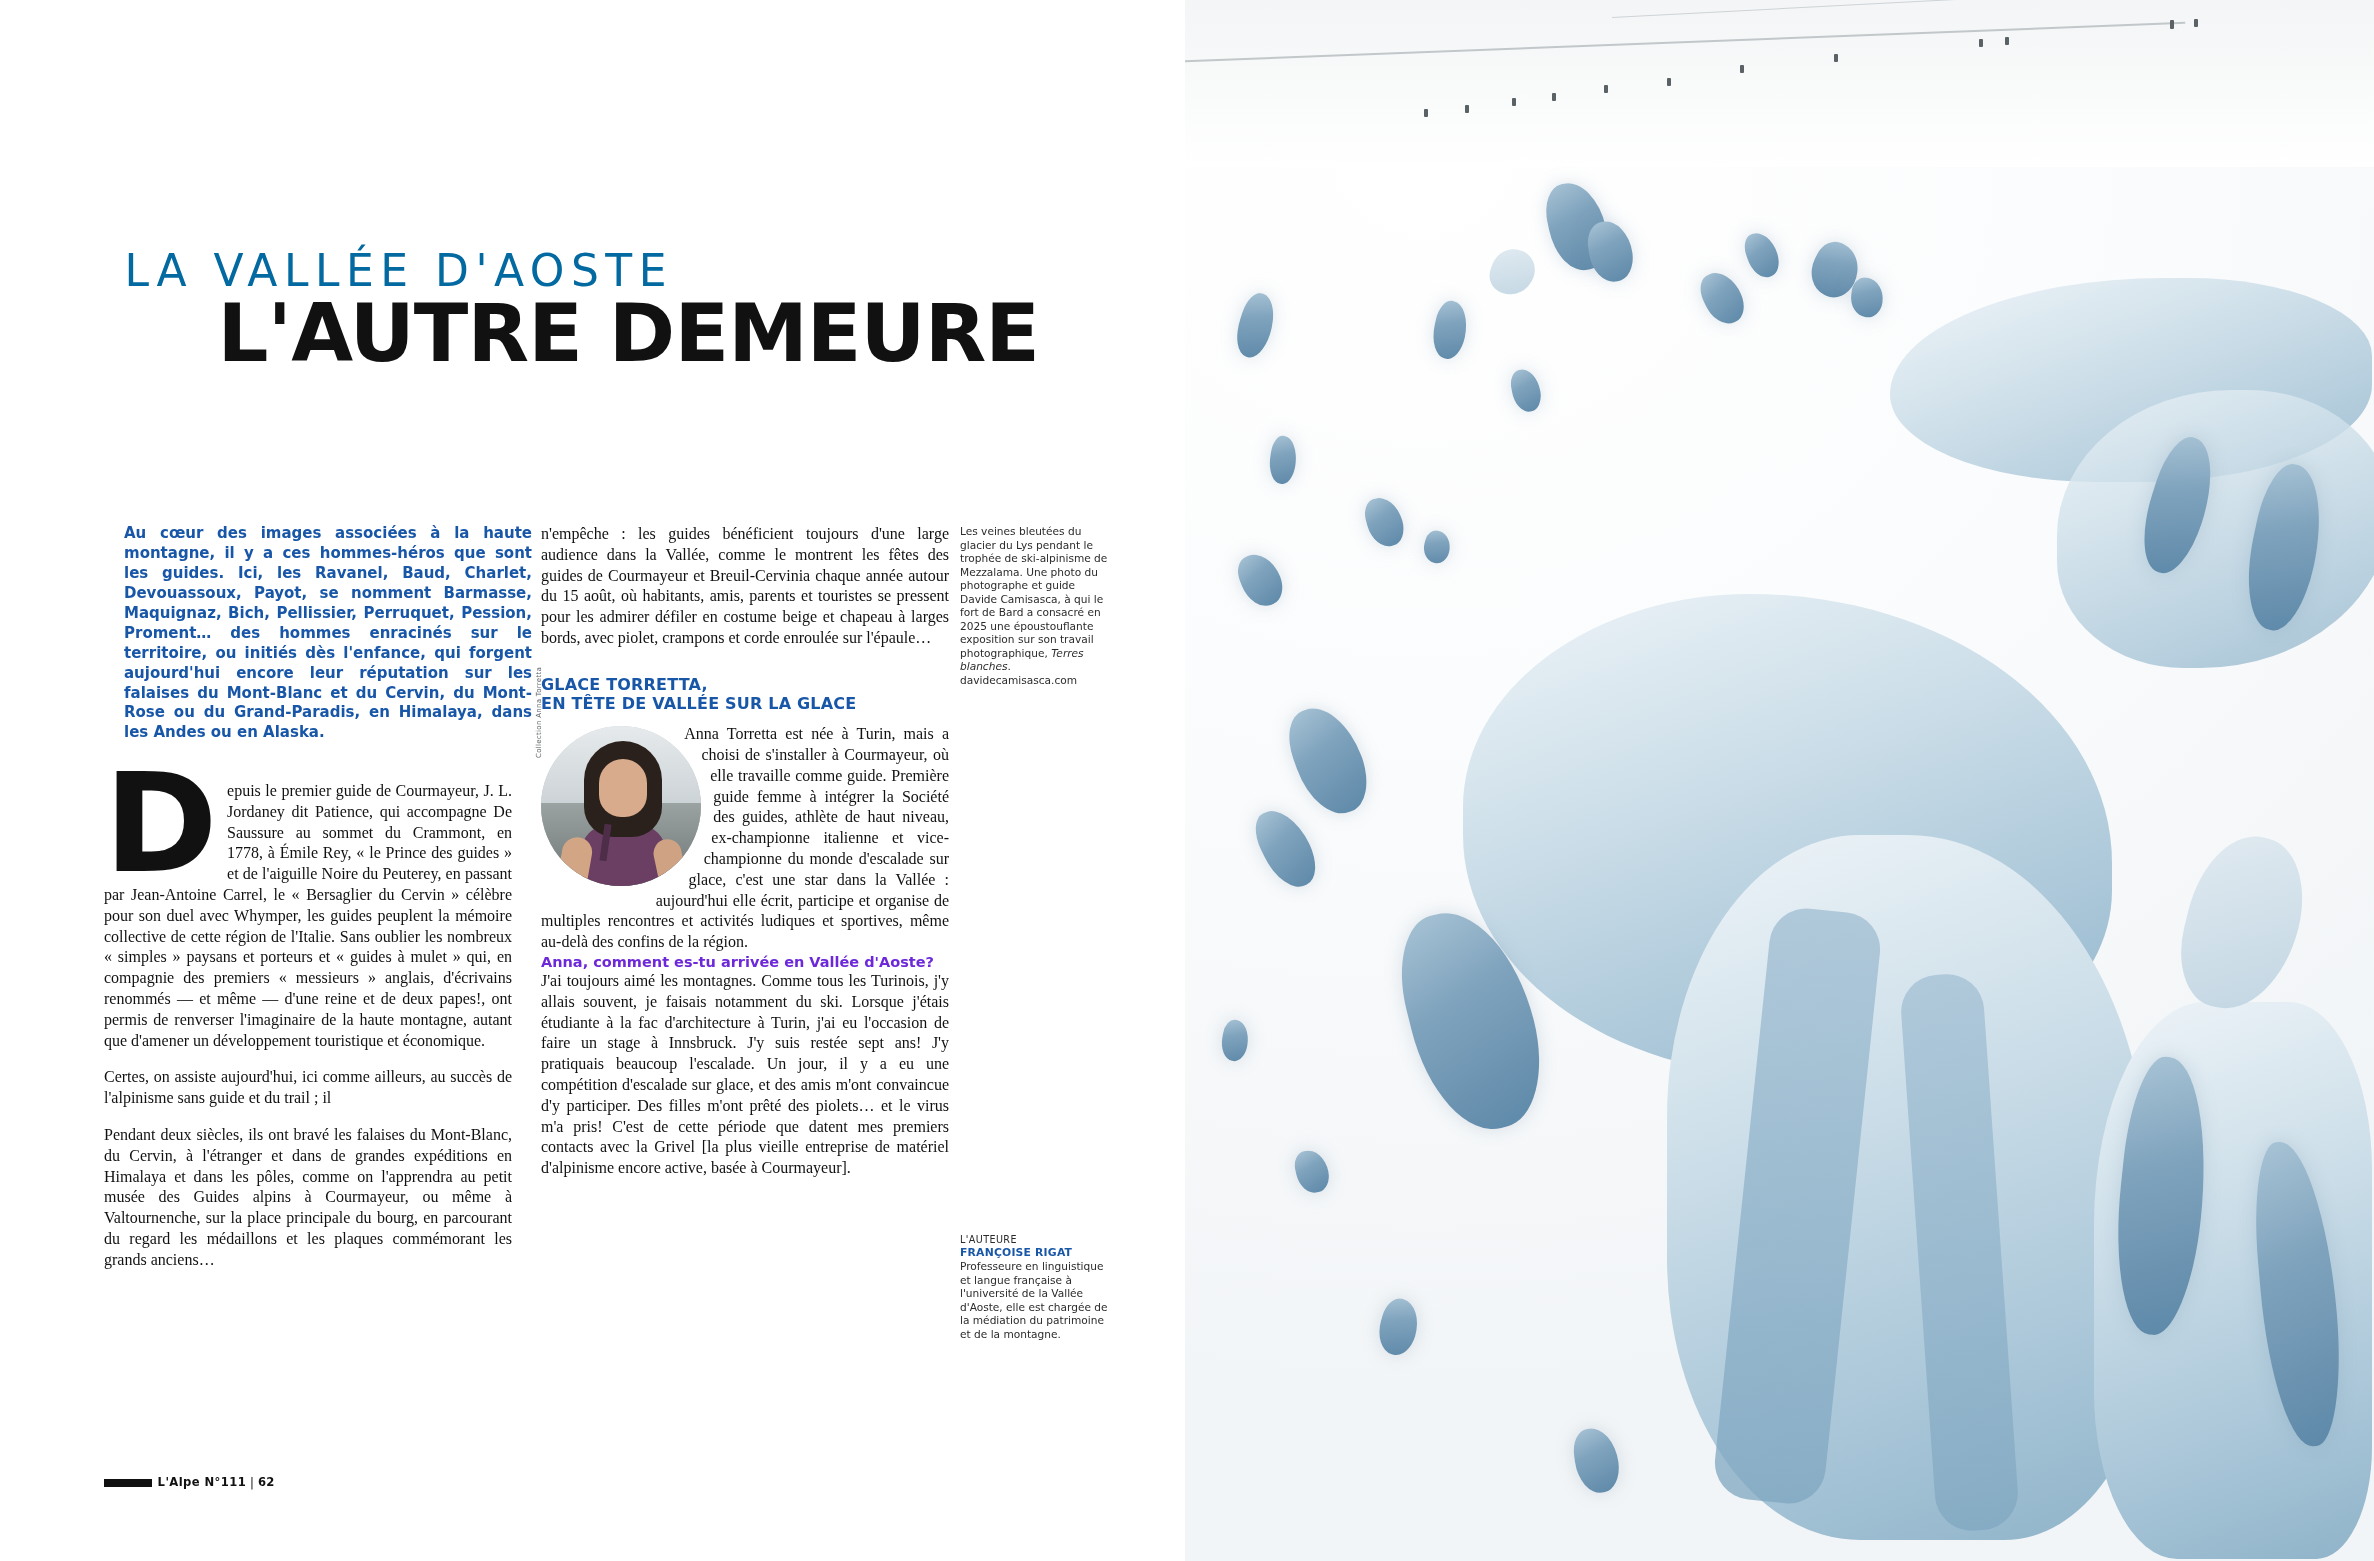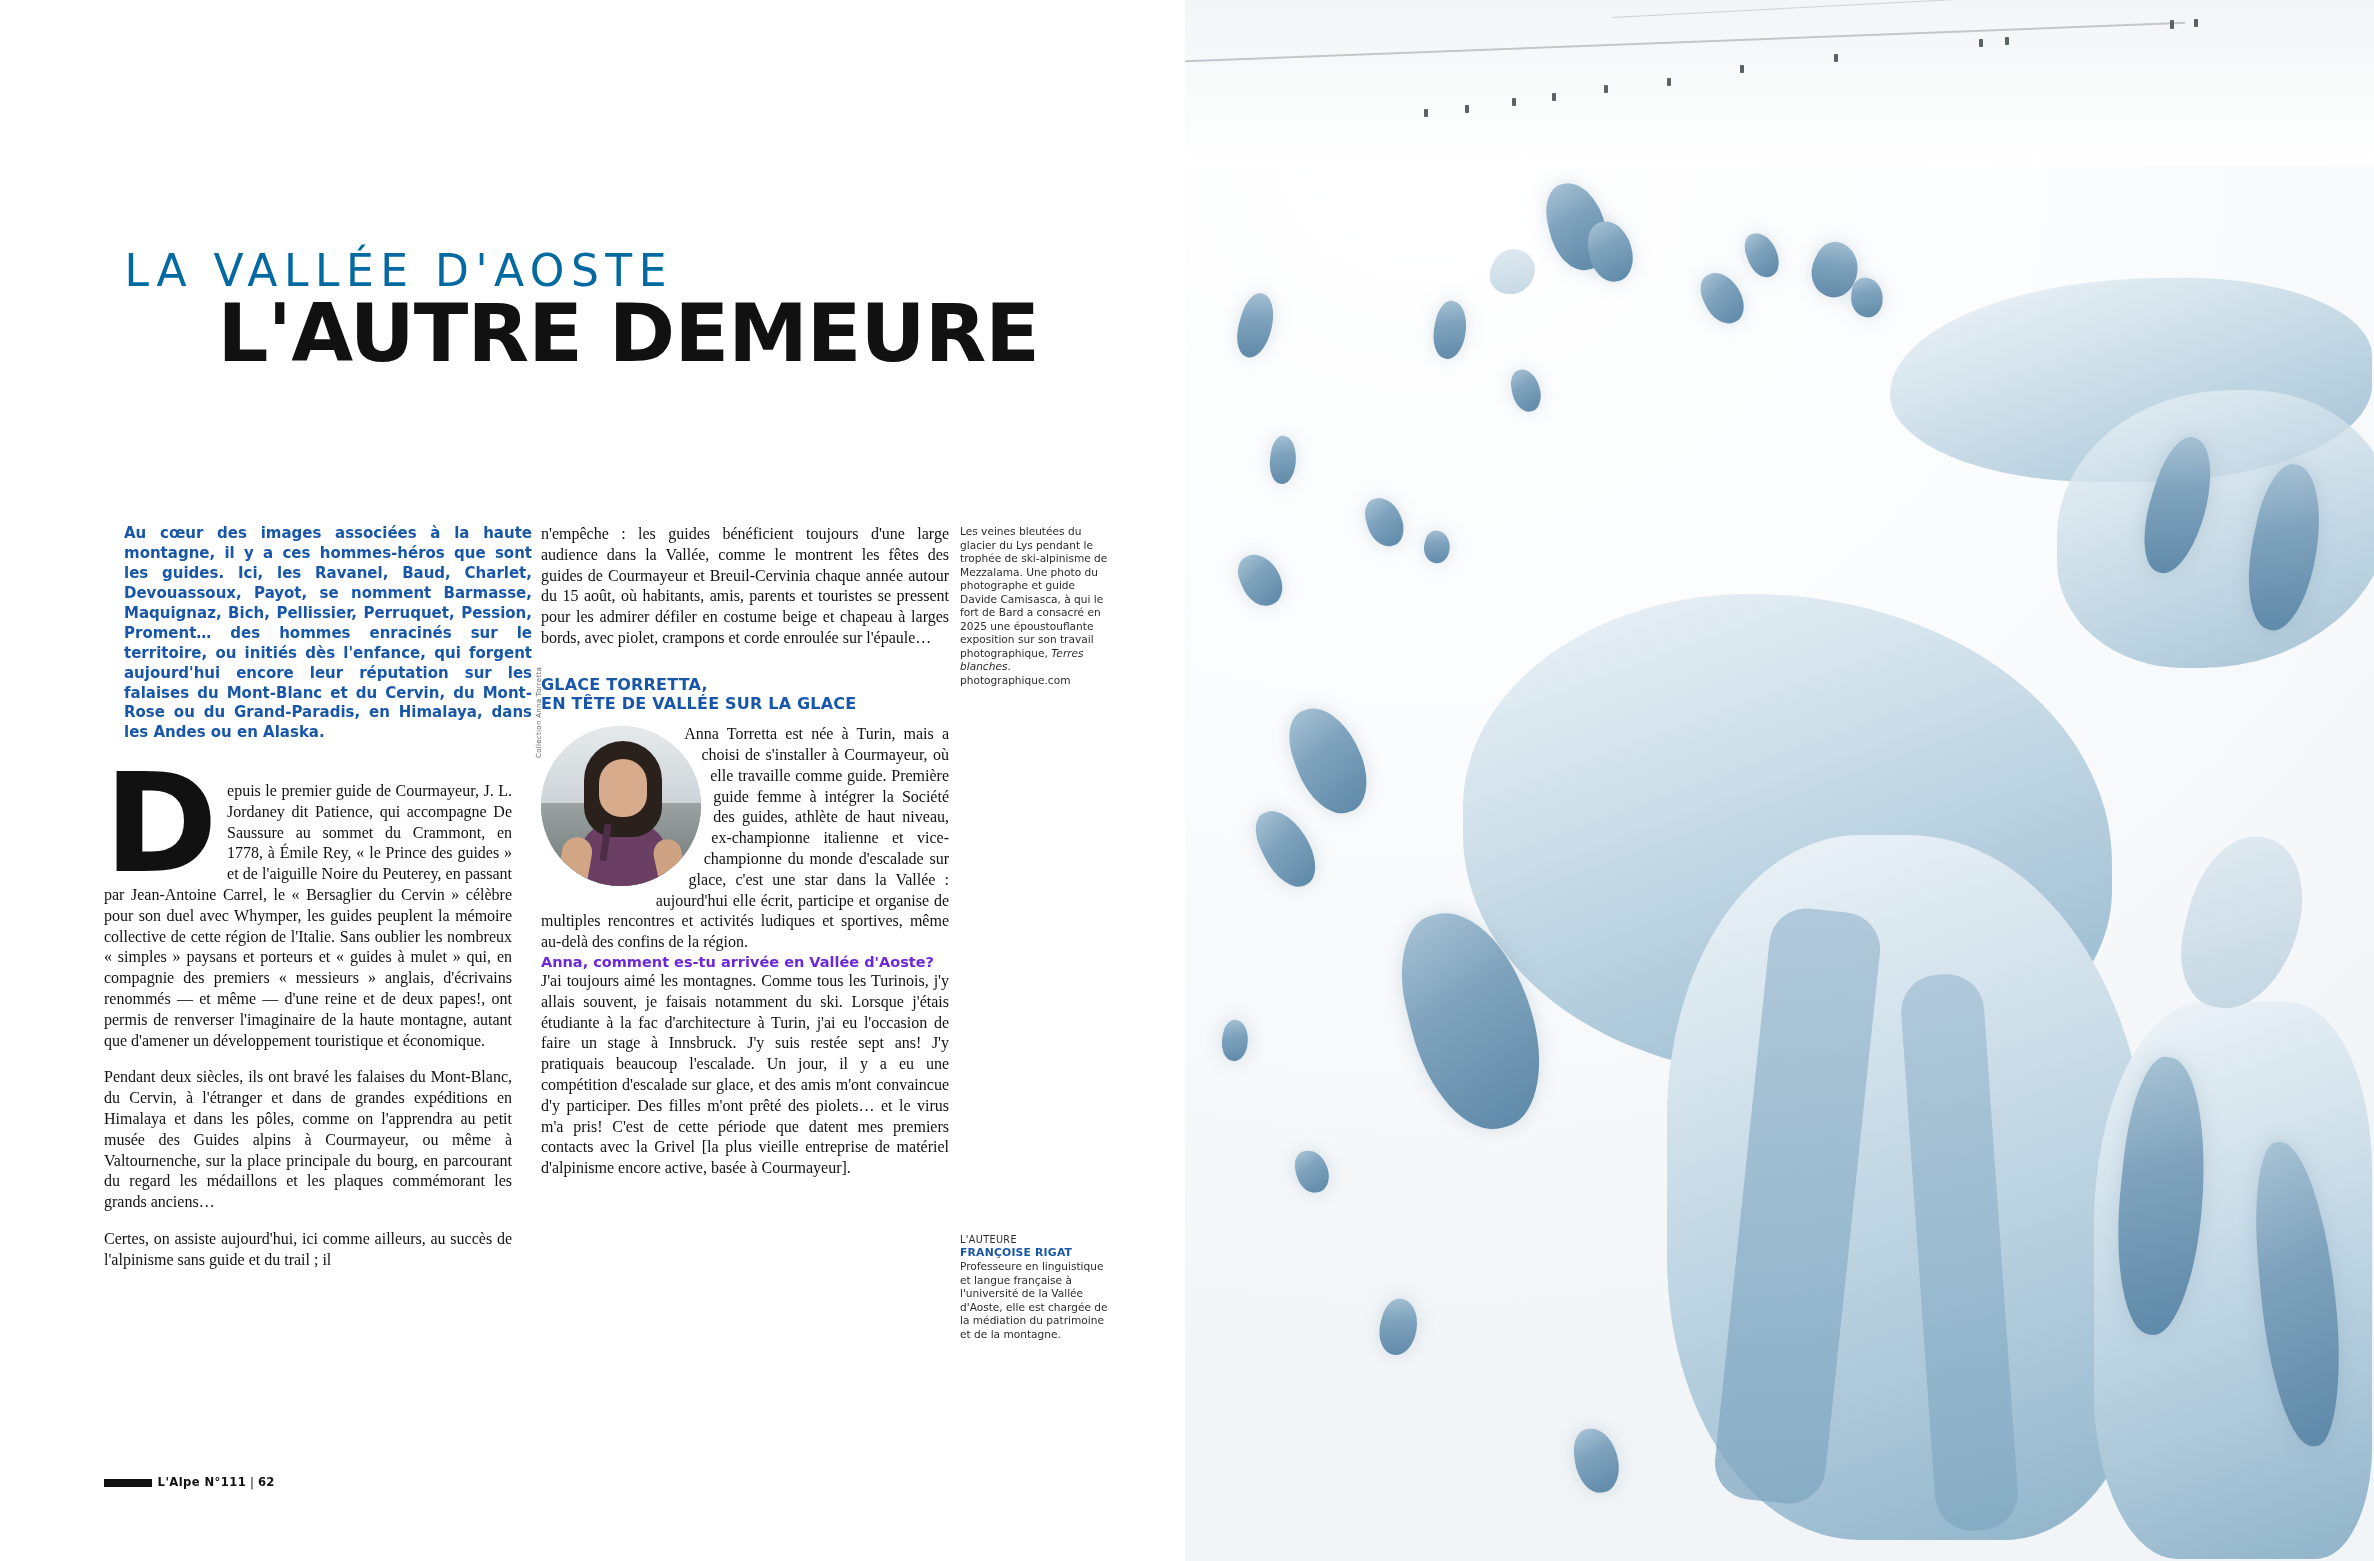--- a/index.html
+++ b/index.html
@@ -324,22 +324,22 @@
       </h1>
     </div>
 
     <div class="col col-1">
       <p class="chapeau">Au cœur des images associées à la haute montagne, il y a ces hommes-héros que sont les guides. Ici, les Ravanel, Baud, Charlet, Devouassoux, Payot, se nomment Barmasse, Maquignaz, Bich, Pellissier, Perruquet, Pession, Proment… des hommes enracinés sur le territoire, ou initiés dès l'enfance, qui forgent aujourd'hui encore leur réputation sur les falaises du Mont-Blanc et du Cervin, du Mont-Rose ou du Grand-Paradis, en Himalaya, dans les Andes ou en Alaska.</p>
     </div>
 
     <div class="body-col1">
       <span class="dropcap">D</span>
       <p>epuis le premier guide de Courmayeur, J. L. Jordaney dit Patience, qui accompagne De Saussure au sommet du Crammont, en 1778, à Émile Rey, « le Prince des guides » et de l'aiguille Noire du Peuterey, en passant par Jean-Antoine Carrel, le « Bersaglier du Cervin » célèbre pour son duel avec Whymper, les guides peuplent la mémoire collective de cette région de l'Italie. Sans oublier les nombreux « simples » paysans et porteurs et « guides à mulet » qui, en compagnie des premiers « messieurs » anglais, d'écrivains renommés — et même — d'une reine et de deux papes!, ont permis de renverser l'imaginaire de la haute montagne, autant que d'amener un développement touristique et économique.</p>
+      <p>Certes, on assiste aujourd'hui, ici comme ailleurs, au succès de l'alpinisme sans guide et du trail ; il</p>
       <p>Pendant deux siècles, ils ont bravé les falaises du Mont-Blanc, du Cervin, à l'étranger et dans de grandes expéditions en Himalaya et dans les pôles, comme on l'apprendra au petit musée des Guides alpins à Courmayeur, ou même à Valtournenche, sur la place principale du bourg, en parcourant du regard les médaillons et les plaques commémorant les grands anciens…</p>
-      <p>Certes, on assiste aujourd'hui, ici comme ailleurs, au succès de l'alpinisme sans guide et du trail ; il</p>
     </div>
 
     <div class="col col-2">
       <p>n'empêche : les guides bénéficient toujours d'une large audience dans la Vallée, comme le montrent les fêtes des guides de Courmayeur et Breuil-Cervinia chaque année autour du 15 août, où habitants, amis, parents et touristes se pressent pour les admirer défiler en costume beige et chapeau à larges bords, avec piolet, crampons et corde enroulée sur l'épaule…</p>
 
       <div class="subhead">
         <div>GLACE TORRETTA,</div>
         <div>EN TÊTE DE VALLÉE SUR LA GLACE</div>
       </div>
 
@@ -359,21 +359,21 @@
       </div>
 
       <p>Anna Torretta est née à Turin, mais a choisi de s'installer à Courmayeur, où elle travaille comme guide. Première guide femme à intégrer la Société des guides, athlète de haut niveau, ex-championne italienne et vice-championne du monde d'escalade sur glace, c'est une star dans la Vallée : aujourd'hui elle écrit, participe et organise de multiples rencontres et activités ludiques et sportives, même au-delà des confins de la région.</p>
 
       <p class="qline">Anna, comment es-tu arrivée en Vallée d'Aoste?</p>
       <p>J'ai toujours aimé les montagnes. Comme tous les Turinois, j'y allais souvent, je faisais notamment du ski. Lorsque j'étais étudiante à la fac d'architecture à Turin, j'ai eu l'occasion de faire un stage à Innsbruck. J'y suis restée sept ans! J'y pratiquais beaucoup l'escalade. Un jour, il y a eu une compétition d'escalade sur glace, et des amis m'ont convaincue d'y participer. Des filles m'ont prêté des piolets… et le virus m'a pris! C'est de cette période que datent mes premiers contacts avec la Grivel [la plus vieille entreprise de matériel d'alpinisme encore active, basée à Courmayeur].</p>
     </div>
 
     <div class="caption-col caption-photo">
       <span>Les veines bleutées du glacier du Lys pendant le trophée de ski-alpinisme de Mezzalama. Une photo du photographe et guide Davide Camisasca, à qui le fort de Bard a consacré en 2025 une époustouflante exposition sur son travail photographique, </span><em class="it">Terres blanches</em><span>.</span>
-      <div class="mail">photographique.com</div>
+      <div class="mail">davidecamisasca.com</div>
     </div>
 
     <div class="caption-col caption-author">
       <div class="lbl">L'AUTEURE</div>
       <div class="name">FRANÇOISE RIGAT</div>
       <div>Professeure en linguistique et langue française à l'université de la Vallée d'Aoste, elle est chargée de la médiation du patrimoine et de la montagne.</div>
     </div>
 
     <div class="folio">
       <span class="rule"></span><span>L'Alpe</span>

